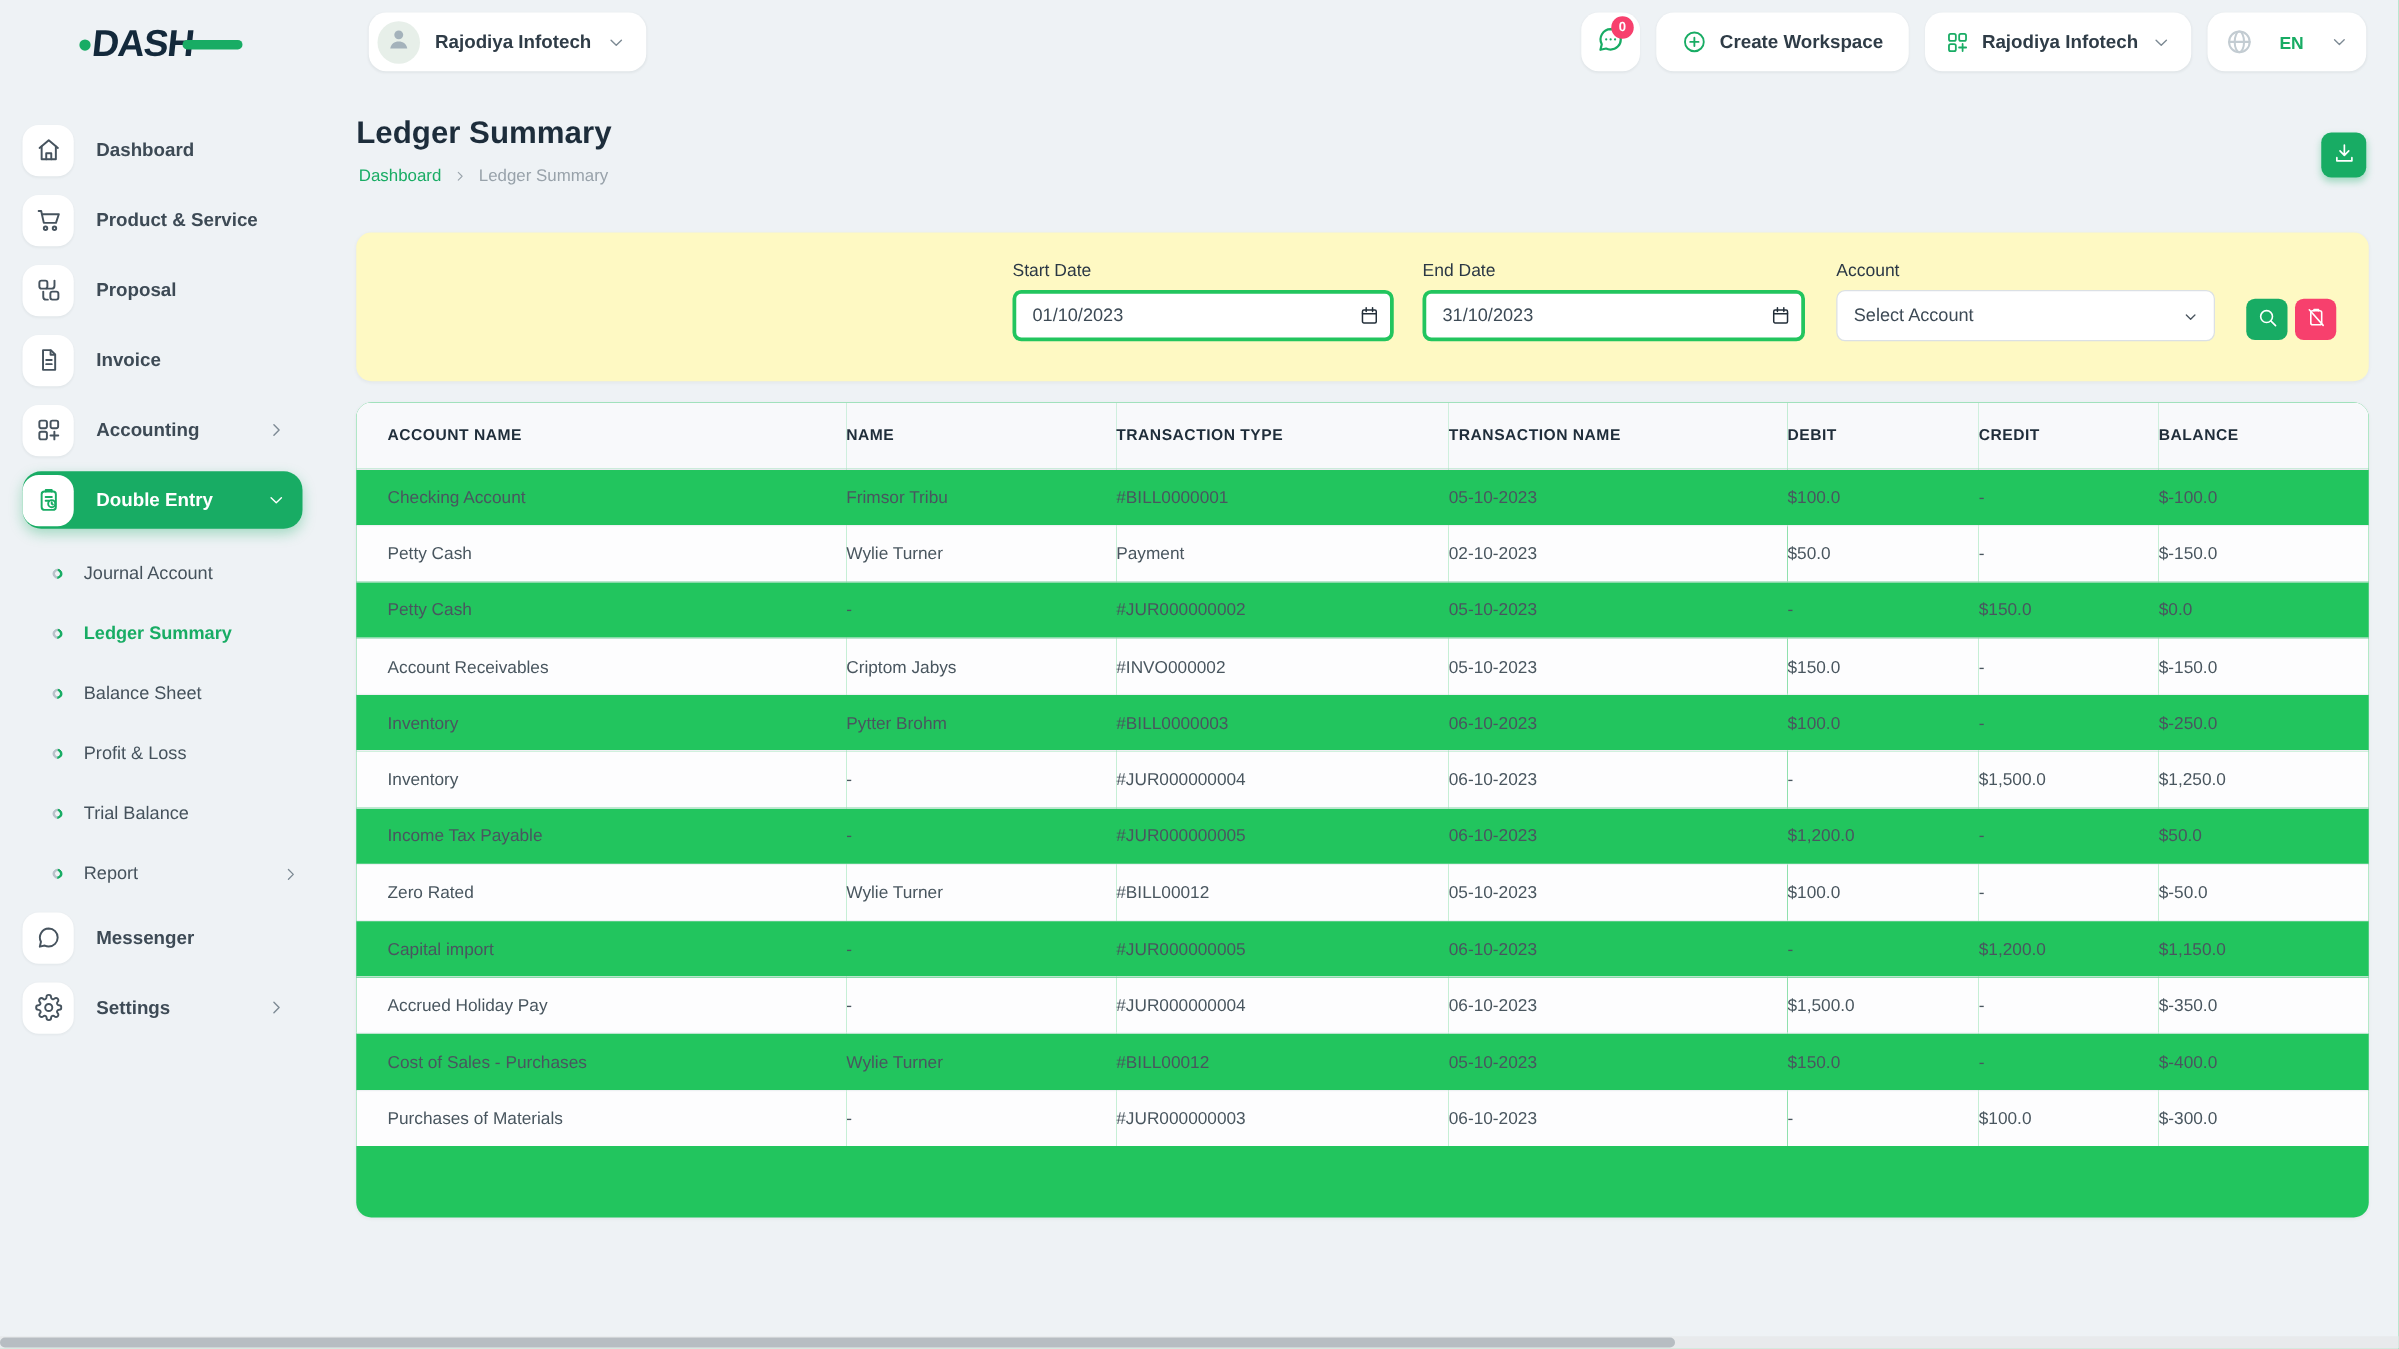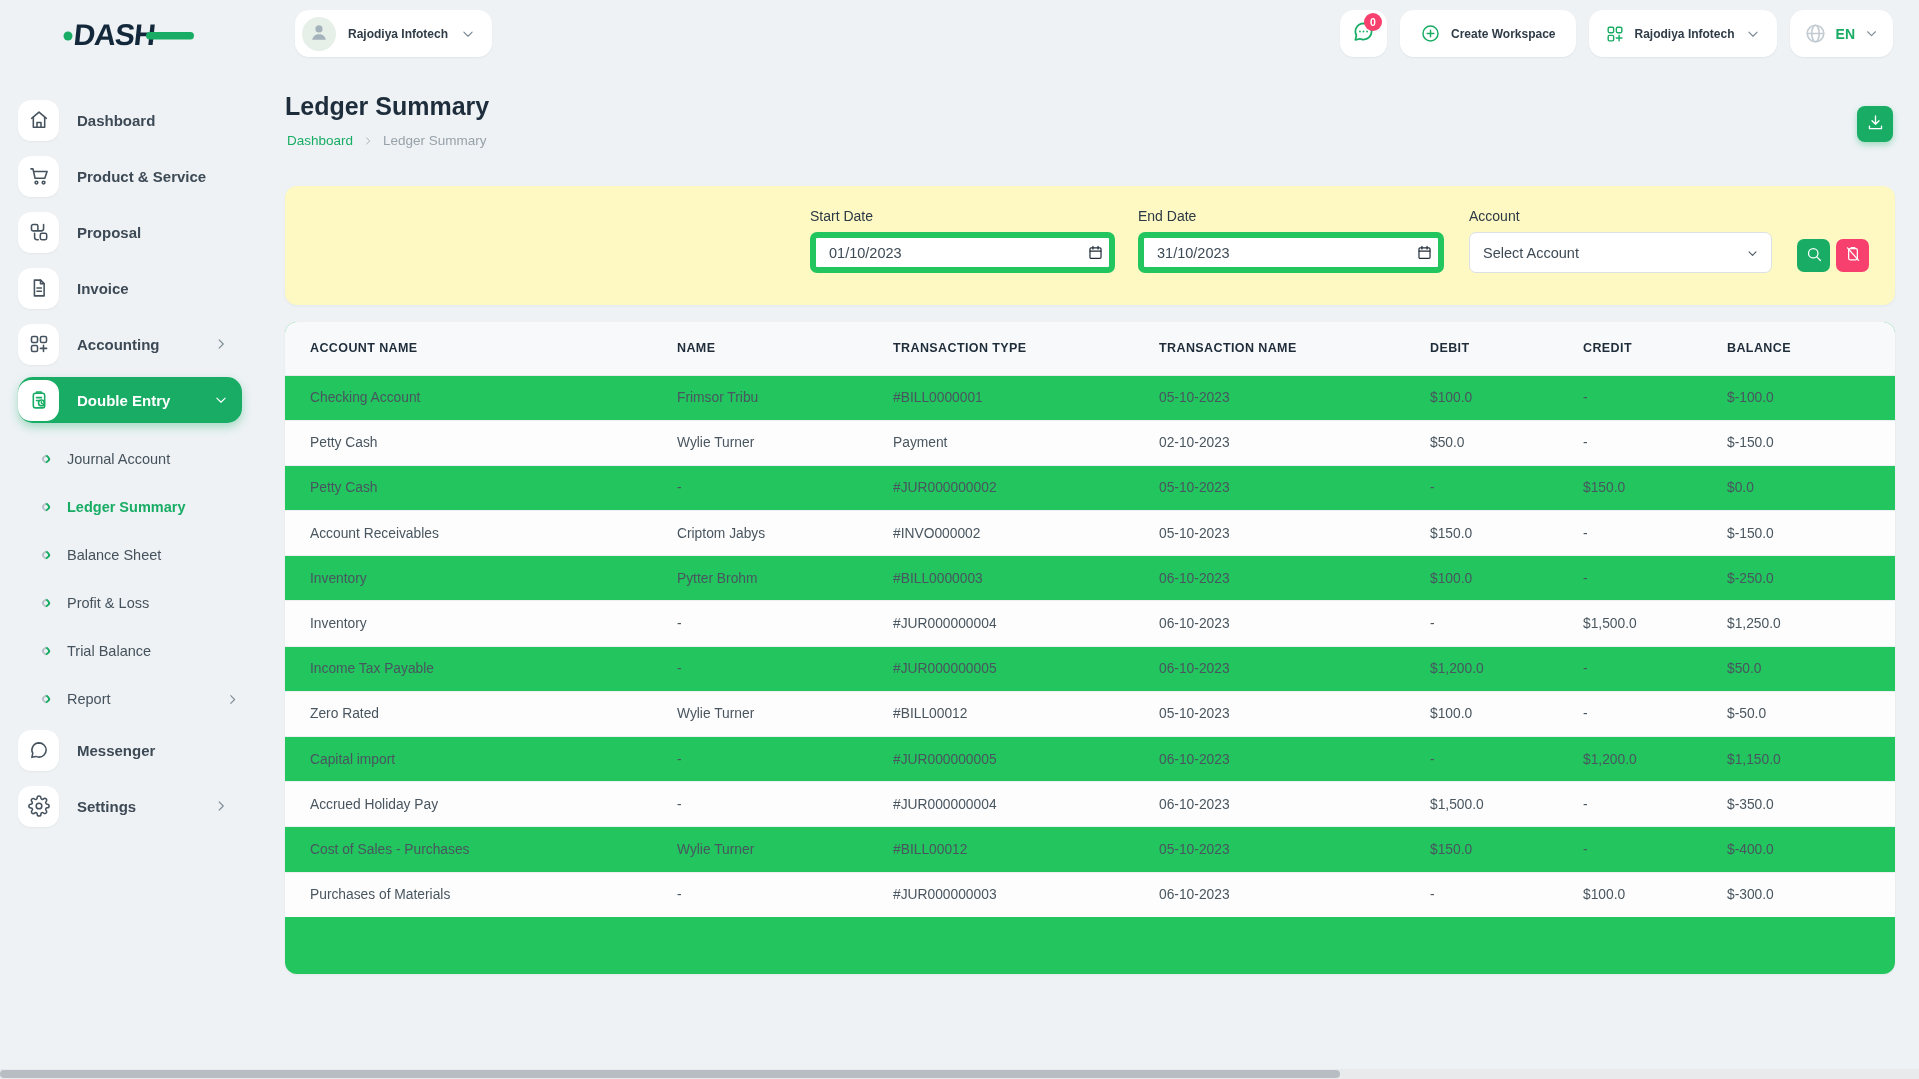--- a/index.html
+++ b/index.html
@@ -18,34 +18,34 @@
     color:var(--text);
   }
   
   .logo{position:absolute;left:60px;top:14px;width:140px;height:42px;cursor:pointer;}
   .pill{
     background:#fff;border-radius:14px;height:47px;display:flex;align-items:center;
     box-shadow:0 1px 2px rgba(20,30,40,.06);cursor:pointer;
   }
   .company-pill{position:absolute;left:295px;top:10px;padding:0 16px 0 7px;gap:12px;}
   .avatar{width:34px;height:34px;border-radius:50%;background:#e7efe9;display:flex;align-items:center;justify-content:center;color:#a4b2bb;}
-  .pill-label{font-size:12px;font-weight:600;color:#2f3c47;}
+  .pill-label{font-size:15px;font-weight:600;color:#2f3c47;}
   .chev-sm{color:#7d8a94;display:flex;}
   .top-right{position:absolute;right:26px;top:10px;display:flex;gap:13px;}
   .chat-btn{width:47px;justify-content:center;position:relative;color:var(--primary);}
   .badge{
     position:absolute;top:3px;right:5px;min-width:18px;height:18px;border-radius:9px;
     background:var(--danger);color:#fff;font-size:10.5px;font-weight:700;
     display:flex;align-items:center;justify-content:center;padding:0 4px;
   }
   .create-pill{padding:0 20px;gap:10px;}
   .create-pill [data-icon]{color:var(--primary);display:flex;}
   .company-menu{padding:0 16px;gap:10px;}
   .company-menu [data-icon="grid-plus"]{color:var(--primary);display:flex;}
-  .lang-pill{padding:0 14px;gap:9px;}
+  .lang-pill{padding:0 14px;gap:21px;}
   .lang-pill [data-icon="globe"]{color:#c3ccd2;display:flex;}
   .lang-label{font-size:14px;font-weight:700;color:var(--primary);}
   
   .sidebar{position:absolute;left:0;top:97px;width:262px;}
   .side-item{
     display:flex;align-items:center;gap:18px;height:46px;margin:0 20px 10px 18px;
     border-radius:15px;cursor:pointer;color:var(--text);font-size:15px;font-weight:600;
   }
   .icon-box{
     width:41px;height:41px;background:#fff;border-radius:13px;flex:none;
@@ -84,21 +84,21 @@
     position:absolute;left:285px;top:186px;width:1610px;height:119px;background:#fef9c3;
     border-radius:12px;box-shadow:0 1px 3px rgba(20,30,40,.05);
   }
   .field{position:absolute;}
   .field label{display:block;font-size:14px;color:#2b3845;margin-bottom:8px;}
   .fg-start{left:525px;top:22px;width:305px;}
   .fg-end{left:853px;top:22px;width:306px;}
   .fg-account{left:1184px;top:22px;width:303px;}
   .input-wrap{position:relative;}
   .input-wrap input{
-    width:100%;height:41px;border:6px solid #22c55e;border-radius:7px;background:#fff;
+    width:100%;height:41px;border:3px solid #22c55e;border-radius:7px;background:#fff;
     padding:0 38px 0 13px;font-size:14.5px;color:#3d4a55;outline:none;
     font-family:"Liberation Sans", sans-serif;
   }
   .input-icon{position:absolute;right:11px;top:12px;color:#222e39;pointer-events:none;display:flex;}
   .select-box{
     position:relative;width:100%;height:41px;border:1px solid #dbe0e5;border-radius:7px;background:#fff;
     display:flex;align-items:center;padding:0 34px 0 13px;font-size:14.5px;color:#3d4a55;cursor:pointer;
   }
   .select-caret{position:absolute;right:11px;top:13px;color:#4a555f;display:flex;}
   .icon-btn{

